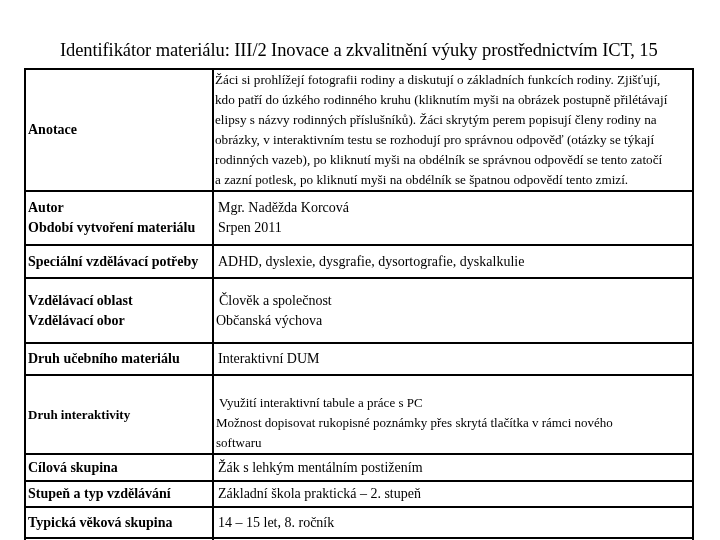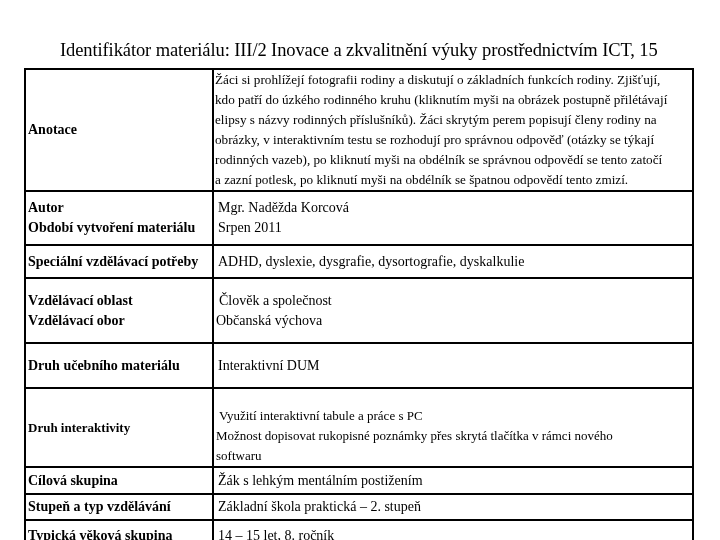--- a/index.html
+++ b/index.html
@@ -93,21 +93,21 @@
   <tr style="height:65px;">
     <td class="label">
       <span class="line">Vzdělávací oblast</span>
       <span class="line">Vzdělávací obor</span>
     </td>
     <td>
       <span class="line" style="padding-left:3px;">Člověk a společnost</span>
       <span class="line">Občanská výchova</span>
     </td>
   </tr>
-  <tr style="height:45px;">
+  <tr style="height:32px;">
     <td class="label">
       <span class="line">Druh učebního materiálu</span>
     </td>
     <td class="indent">
       <span class="line">Interaktivní DUM</span>
     </td>
   </tr>
   <tr style="height:61px;">
     <td class="label small">
       <span class="line">Druh interaktivity</span>

